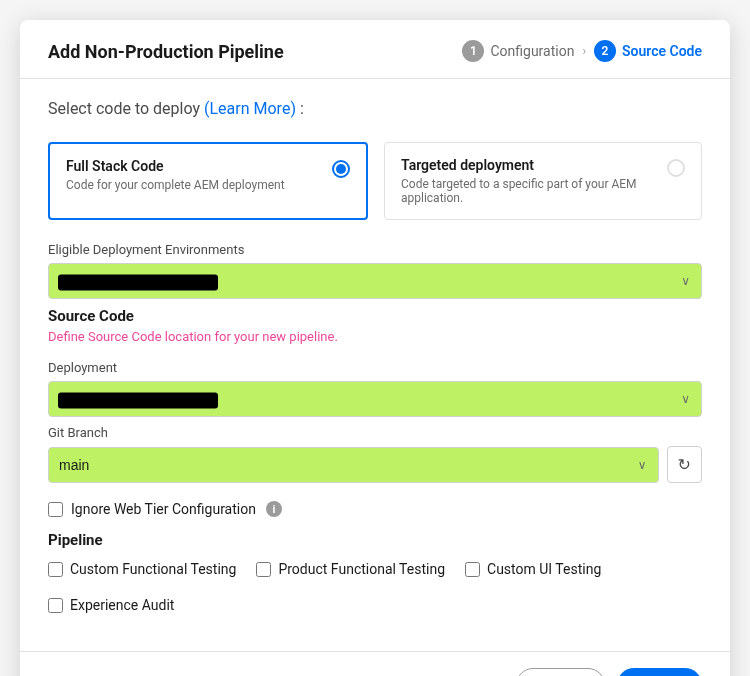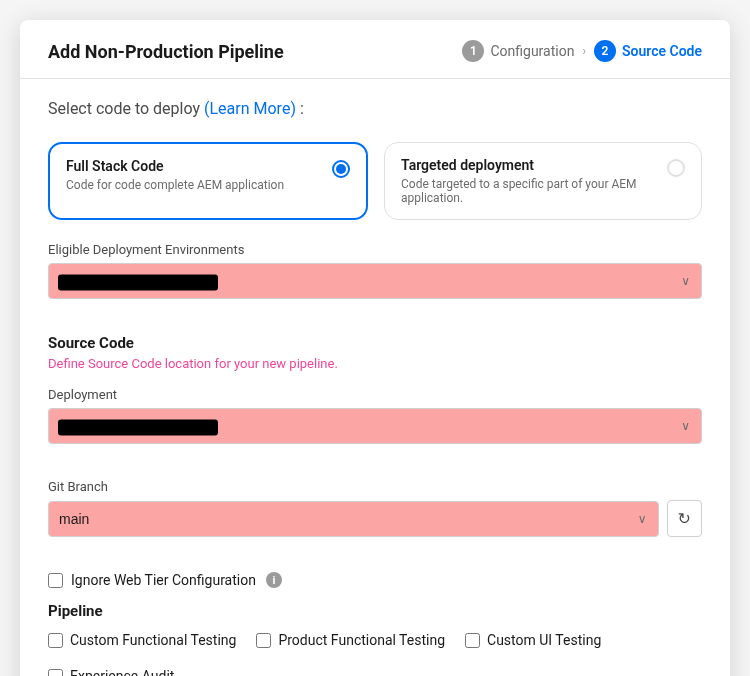--- a/index.html
+++ b/index.html
@@ -82,21 +82,21 @@
       text-decoration: none;
     }
     .code-options {
       display: flex;
       gap: 16px;
       margin-bottom: 22px;
     }
     .code-option {
       flex: 1;
       border: 1.5px solid #e0e0e0;
-      border-radius: 14px;
+      border-radius: 4px;
       padding: 14px 16px;
       cursor: pointer;
       position: relative;
       display: flex;
       align-items: flex-start;
       gap: 12px;
     }
     .code-option.selected {
       border-color: #0070f3;
       border-width: 2px;
@@ -128,38 +128,38 @@
     .radio-dot.selected {
       border-color: #0070f3;
     }
     .radio-dot-inner {
       width: 10px;
       height: 10px;
       border-radius: 50%;
       background: #0070f3;
     }
     .field-group {
-      margin-bottom: 35px;
+      margin-bottom: 8px;
     }
     .field-label {
       font-size: 13px;
       color: #4a4a4a;
       margin-bottom: 6px;
     }
     .select-wrapper {
       position: relative;
     }
     .select-field {
       width: 100%;
       border: 1px solid #d0d0d0;
       border-radius: 4px;
       padding: 9px 36px 9px 10px;
       font-size: 14px;
       appearance: none;
-      background: #fca5a5;
+      background: #bef264;
       color: #1a1a1a;
       cursor: pointer;
       outline: none;
     }
     .select-arrow {
       position: absolute;
       right: 12px;
       top: 50%;
       transform: translateY(-50%);
       pointer-events: none;
@@ -309,21 +309,21 @@
     <div class="section-label">
       <span>Select code to deploy</span>
       <a href="#"> <span>(Learn More)</span></a>
       <span> :</span>
     </div>
 
     <div class="code-options">
       <div class="code-option selected">
         <div class="code-option-text">
           <div class="code-option-title">Full Stack Code</div>
-          <div class="code-option-desc">Code for code complete AEM application</div>
+          <div class="code-option-desc">Code for your complete AEM deployment</div>
         </div>
         <div class="radio-dot selected">
           <div class="radio-dot-inner"></div>
         </div>
       </div>
       <div class="code-option">
         <div class="code-option-text">
           <div class="code-option-title">Targeted deployment</div>
           <div class="code-option-desc">Code targeted to a specific part of your AEM application.</div>
         </div>

